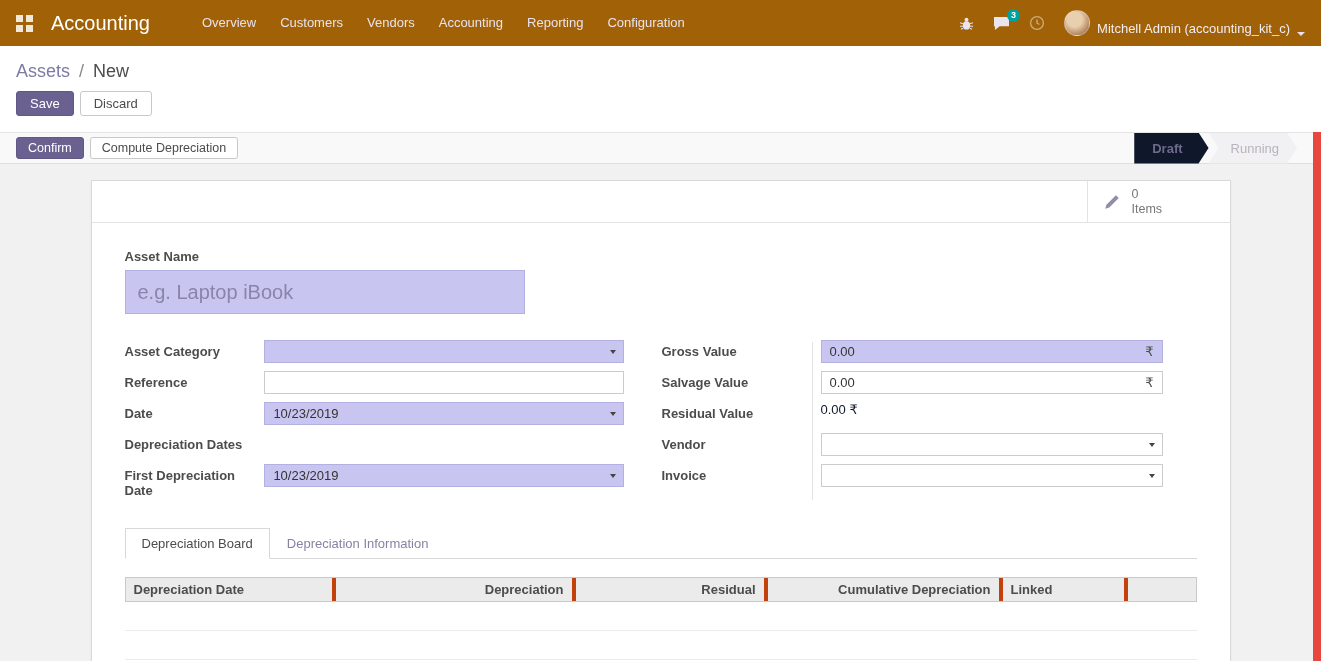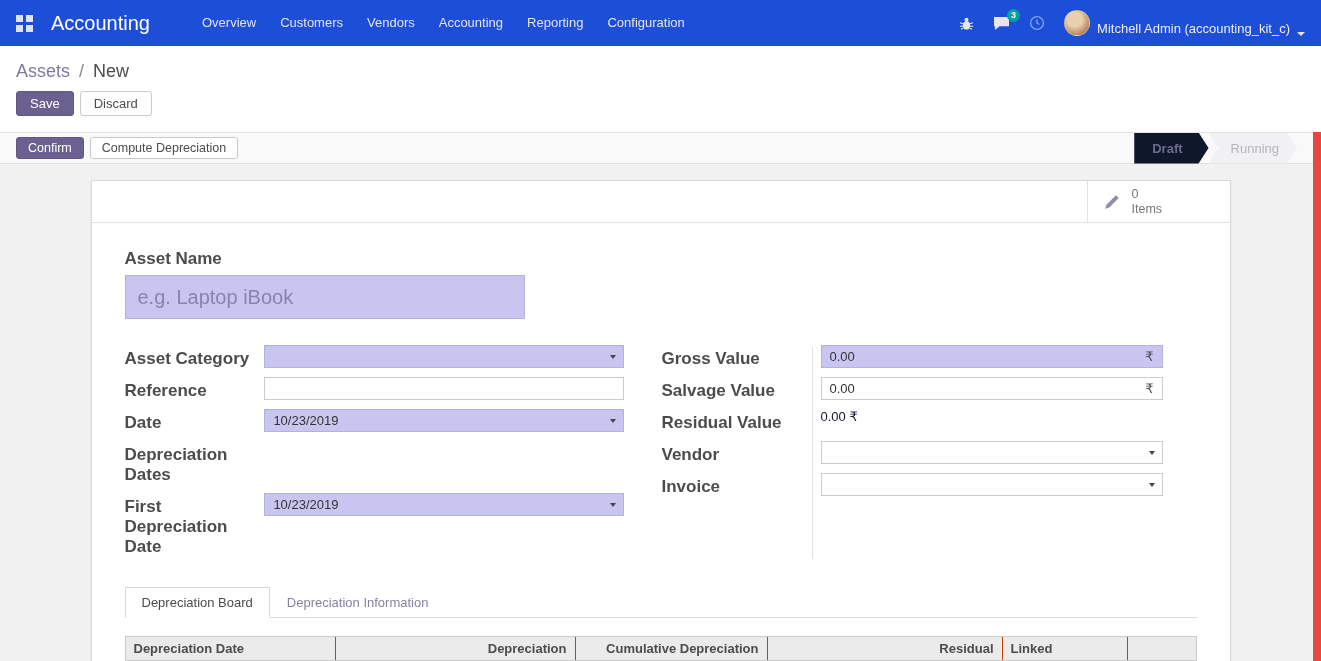--- a/index.html
+++ b/index.html
@@ -4,21 +4,21 @@
 <style>
   * { box-sizing: border-box; margin: 0; padding: 0; }
   html,body { width:1321px; height:661px; overflow:hidden; }
   body {
     font-family: "Liberation Sans", "DejaVu Sans", sans-serif;
     background:#f1f1f1; position:relative; font-size:13px; color:#4c4c4c;
   }
 
   
   .navbar {
-    height:46px; background:#1d4ed8; display:flex; align-items:center;
+    height:46px; background:#a16207; display:flex; align-items:center;
     justify-content:space-between; padding:0 16px; color:#fff;
   }
   .nav-left { display:flex; align-items:center; }
   .apps-icon { display:grid; grid-template-columns:7px 7px; grid-gap:3px; cursor:pointer; }
   .apps-icon i { width:7px; height:7px; background:rgba(255,255,255,.85); display:block; }
   .app-title { font-size:20px; margin-left:18px; color:#fff; cursor:pointer; }
   .nav-menu { display:flex; margin-left:40px; }
   .nav-menu a { color:#e9e2ec; font-size:13px; padding:0 12px; line-height:46px; cursor:pointer; text-decoration:none; }
   .nav-right { display:flex; align-items:center; gap:19px; }
   .icon-btn { position:relative; display:flex; align-items:center; cursor:pointer; }
@@ -72,21 +72,21 @@
   }
   .sheet-top { height:42px; border-bottom:1px solid #e3e3e3; display:flex; justify-content:flex-end; }
   .stat-button {
     width:143px; border-left:1px solid #e3e3e3; display:flex; align-items:center;
     gap:10px; padding:0 14px; cursor:pointer; color:#777;
   }
   .stat-text { display:flex; flex-direction:column; line-height:1.15; font-size:12.5px; color:#777; }
 
   .sheet-body { padding:26px 33px 20px; }
 
-  .field-label { font-weight:bold; color:#4c4c4c; font-size:17px; }
+  .field-label { font-weight:bold; color:#4c4c4c; font-size:13px; }
 
   .name-block .field-label { display:block; margin-bottom:6px; }
   .name-input {
     width:400px; height:44px; background:#c8c6f0; border:1px solid #b3b1e2;
     font-size:20px; padding:0 12px; color:#333; font-family:inherit; outline:none;
   }
   .name-input::placeholder { color:#8984ab; opacity:1; }
 
   .groups { display:flex; margin-top:26px; }
   .group { }
@@ -126,21 +126,21 @@
   .tab-inactive { color:#8583a5; border:1px solid transparent; }
 
   
   .dep-table { margin-top:18px; }
   .t-head {
     display:grid; grid-template-columns:210px 240px 192px 235px 125px 1fr;
     background:#ebebeb; border:1px solid #c9c9c9;
   }
   .t-head .th {
     font-weight:bold; font-size:13px; color:#4c4c4c; padding:4px 8px;
-    border-right:1px solid #c2410c; white-space:nowrap; overflow:hidden;
+    border-right:4px solid #c2410c; white-space:nowrap; overflow:hidden;
   }
   .t-head .th:last-child { border-right:none; }
   .t-right { text-align:right; }
   .t-row { height:29px; border-bottom:1px solid #ebebeb; cursor:pointer; }
 
   
   .alert-strip { position:absolute; right:0; top:132px; bottom:0; width:8px; background:#e8473f; }
 </style>
 </head>
 <body>
@@ -331,22 +331,22 @@
 
       <div class="tabs">
         <div class="tab tab-active">Depreciation Board</div>
         <div class="tab tab-inactive">Depreciation Information</div>
       </div>
 
       <div class="dep-table">
         <div class="t-head">
           <div class="th">Depreciation Date</div>
           <div class="th t-right">Depreciation</div>
+          <div class="th t-right">Residual</div>
           <div class="th t-right">Cumulative Depreciation</div>
-          <div class="th t-right">Residual</div>
           <div class="th">Linked</div>
           <div class="th"></div>
         </div>
         <div class="t-row"></div>
         <div class="t-row"></div>
       </div>
 
     </div>
   </div>
 </div>

